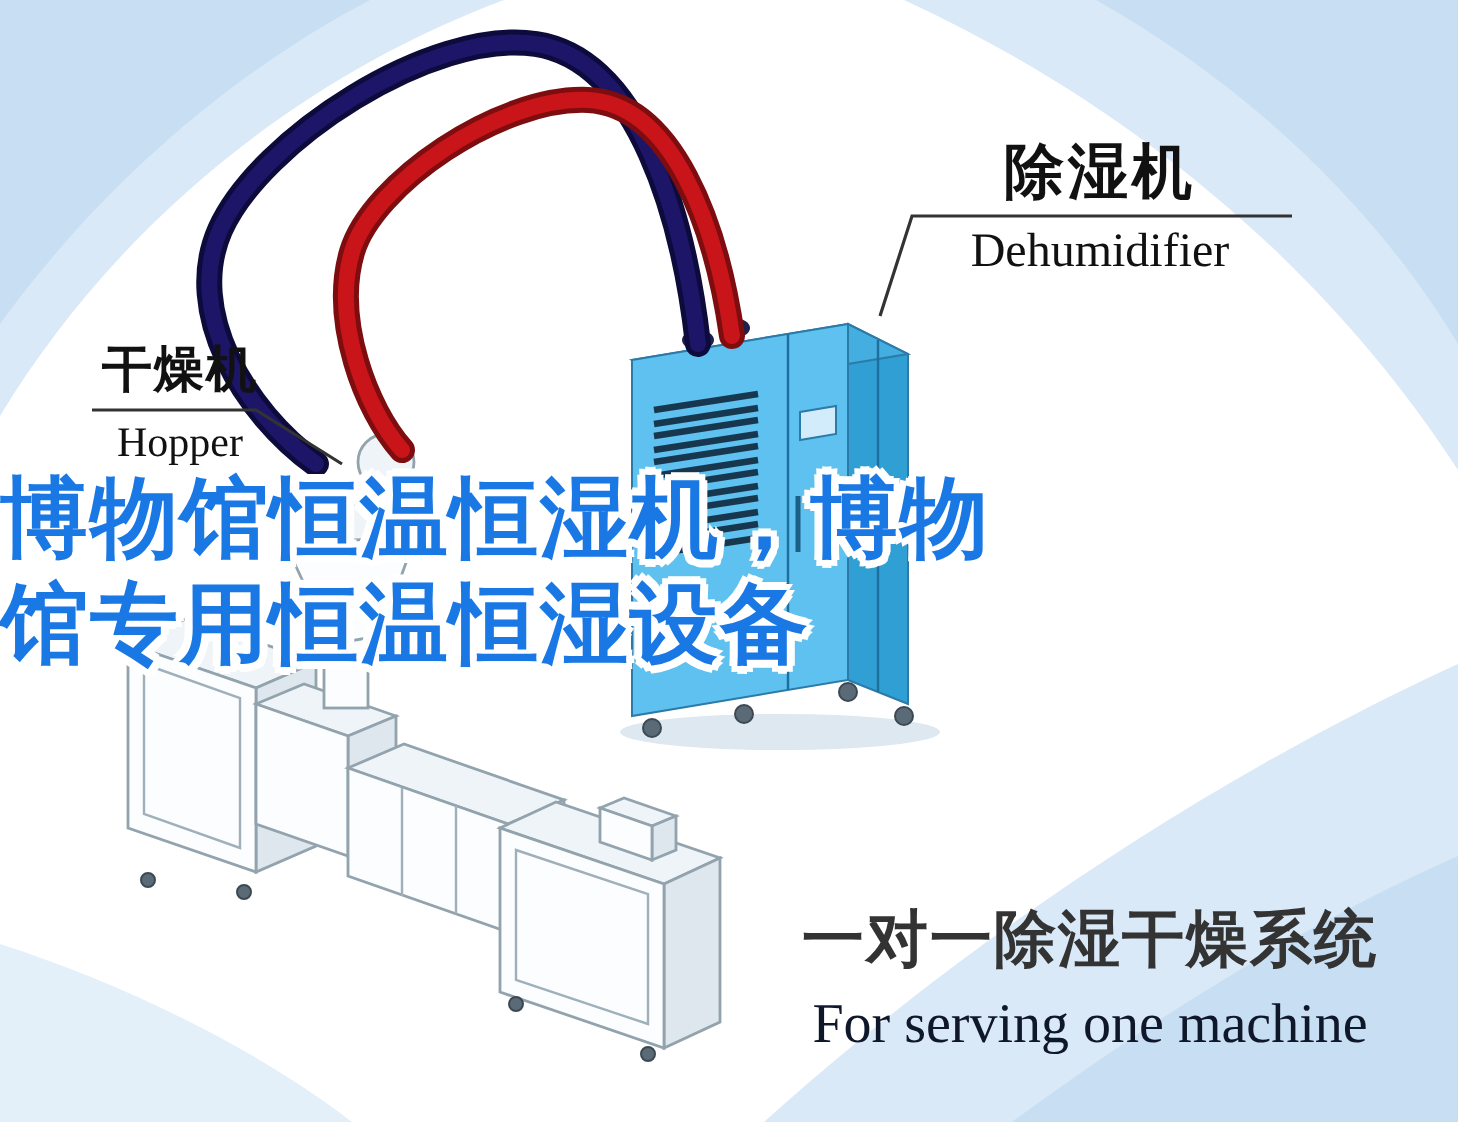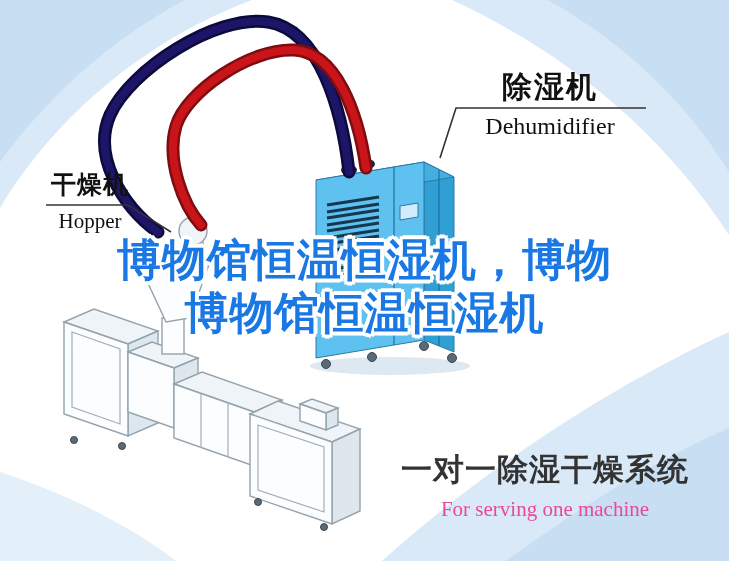--- a/index.html
+++ b/index.html
@@ -43,32 +43,32 @@
   .label .zh{font-weight:bold;display:block;}
   .label .en{font-family:"Liberation Serif","DejaVu Serif",serif;display:block;}
   .label-dehumidifier{left:450px;top:70px;width:200px;}
   .label-dehumidifier .zh{font-size:30px;line-height:34px;letter-spacing:2px;}
   .label-dehumidifier .en{font-size:24px;margin-top:9px;}
   .label-hopper{left:42px;top:170px;width:96px;}
   .label-hopper .zh{font-size:25px;line-height:29px;letter-spacing:1px;}
   .label-hopper .en{font-size:21px;margin-top:10px;}
 
   .headline{
-    position:absolute;left:0;right:0;top:233px;text-align:center;
+    position:absolute;left:0;right:0;top:233px;text-align:left;
     font-weight:bold;font-size:44px;line-height:53px;letter-spacing:1px;
     color:var(--headline-blue,#1a78e5);
     text-shadow:
       -3px -3px 0 #fff, 3px -3px 0 #fff, -3px 3px 0 #fff, 3px 3px 0 #fff,
       -4px 0 0 #fff, 4px 0 0 #fff, 0 -4px 0 #fff, 0 4px 0 #fff;
   }
   .headline span{display:block;}
 
   .footer-caption{position:absolute;right:40px;top:449px;text-align:center;color:var(--footer-text,#333333);}
   .footer-caption .zh{display:block;font-size:31px;font-weight:bold;letter-spacing:1px;}
-  .footer-caption .en{display:block;font-family:"Liberation Serif","DejaVu Serif",serif;font-size:21px;margin-top:6px;color:#ec4899;}
+  .footer-caption .en{display:block;font-family:"Liberation Serif","DejaVu Serif",serif;font-size:28px;margin-top:6px;color:#0f172a;}
 </style>
 </head>
 <body>
 
 <div class="stage">
 
   <svg class="scene" viewBox="0 0 729 561" xmlns="http://www.w3.org/2000/svg">
 
     <g>
       <path class="tint" d="M0,0 L252,0 C150,38 58,112 0,208 Z"></path>
@@ -173,21 +173,21 @@
     <span class="en">Hopper</span>
   </div>
 
   <div class="label label-dehumidifier">
     <span class="zh">除湿机</span>
     <span class="en">Dehumidifier</span>
   </div>
 
   <div class="headline">
     <span>博物馆恒温恒湿机，博物</span>
-    <span>博物馆恒温恒湿机</span>
+    <span>馆专用恒温恒湿设备</span>
   </div>
 
   <div class="footer-caption">
     <span class="zh">一对一除湿干燥系统</span>
     <span class="en">For serving one machine</span>
   </div>
 
 </div>
 
 </body></html>

